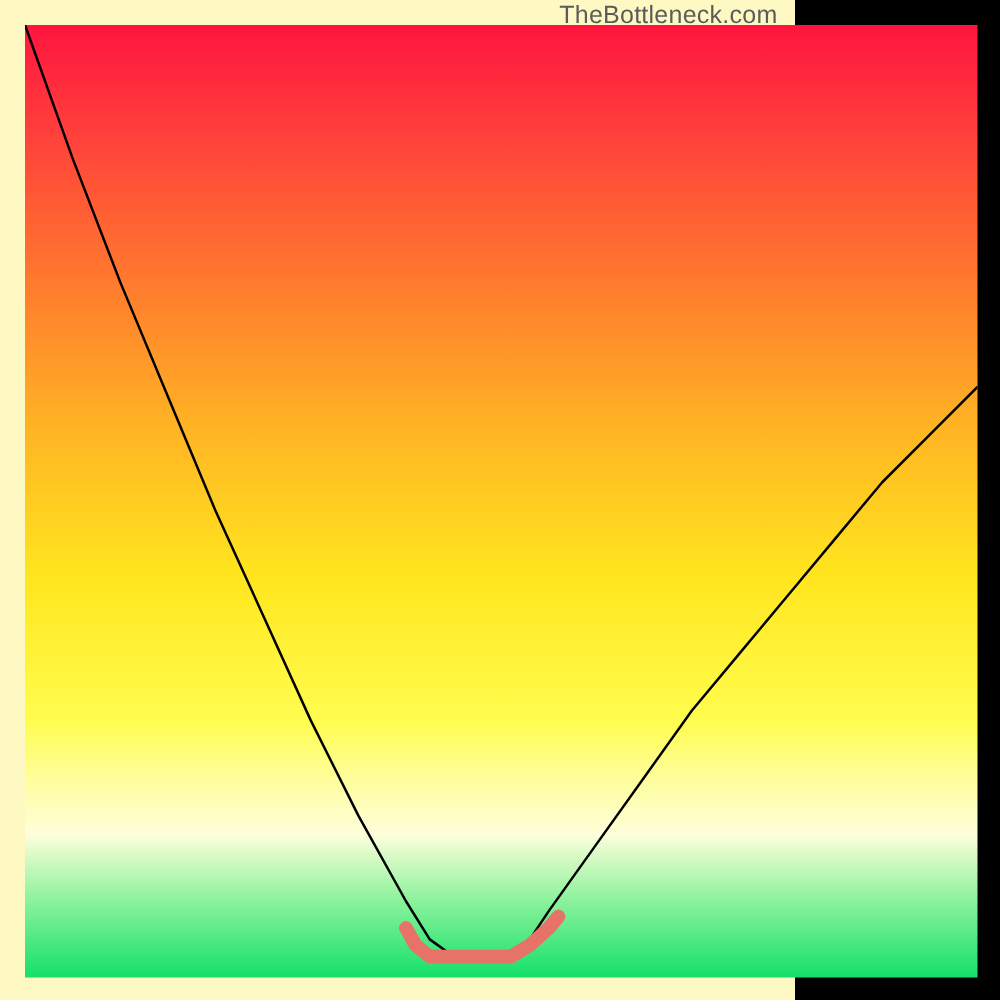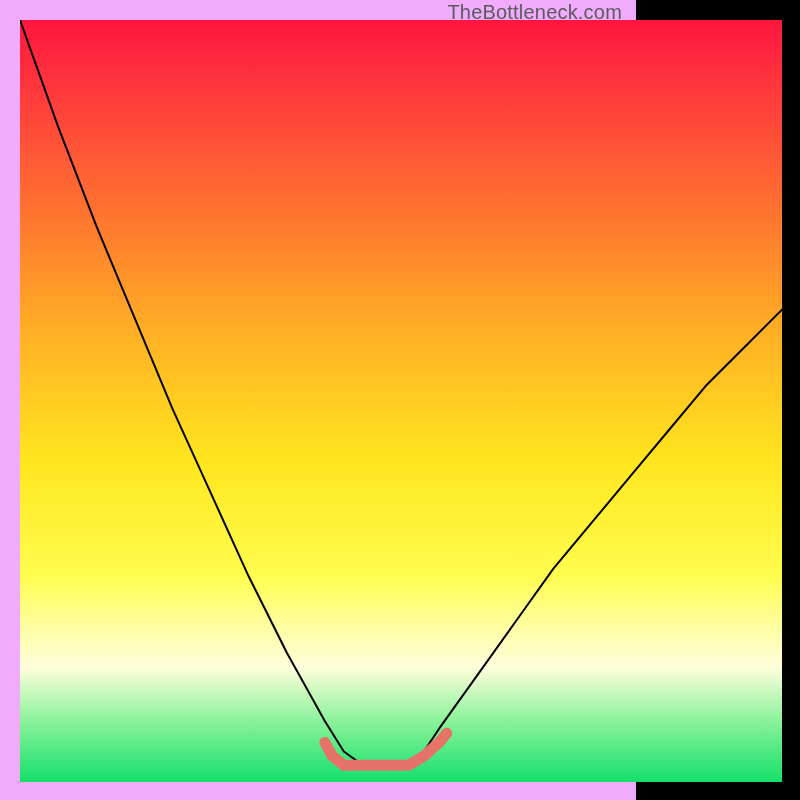--- a/index.html
+++ b/index.html
@@ -7,21 +7,21 @@
     padding: 0;
     width: 800px;
     height: 800px;
     background: #000;
     overflow: hidden;
   }
   .stage {
     position: relative;
     width: 636px;
     height: 800px;
-    background: #f0abfc;
+    background: #fef9c3;
   }
   .plot {
     position: absolute;
     left: 20px;
     top: 20px;
     width: 762px;
     height: 762px;
     background: linear-gradient(to bottom,
       #ff153e 0%,
       #ff3b3c 10%,

